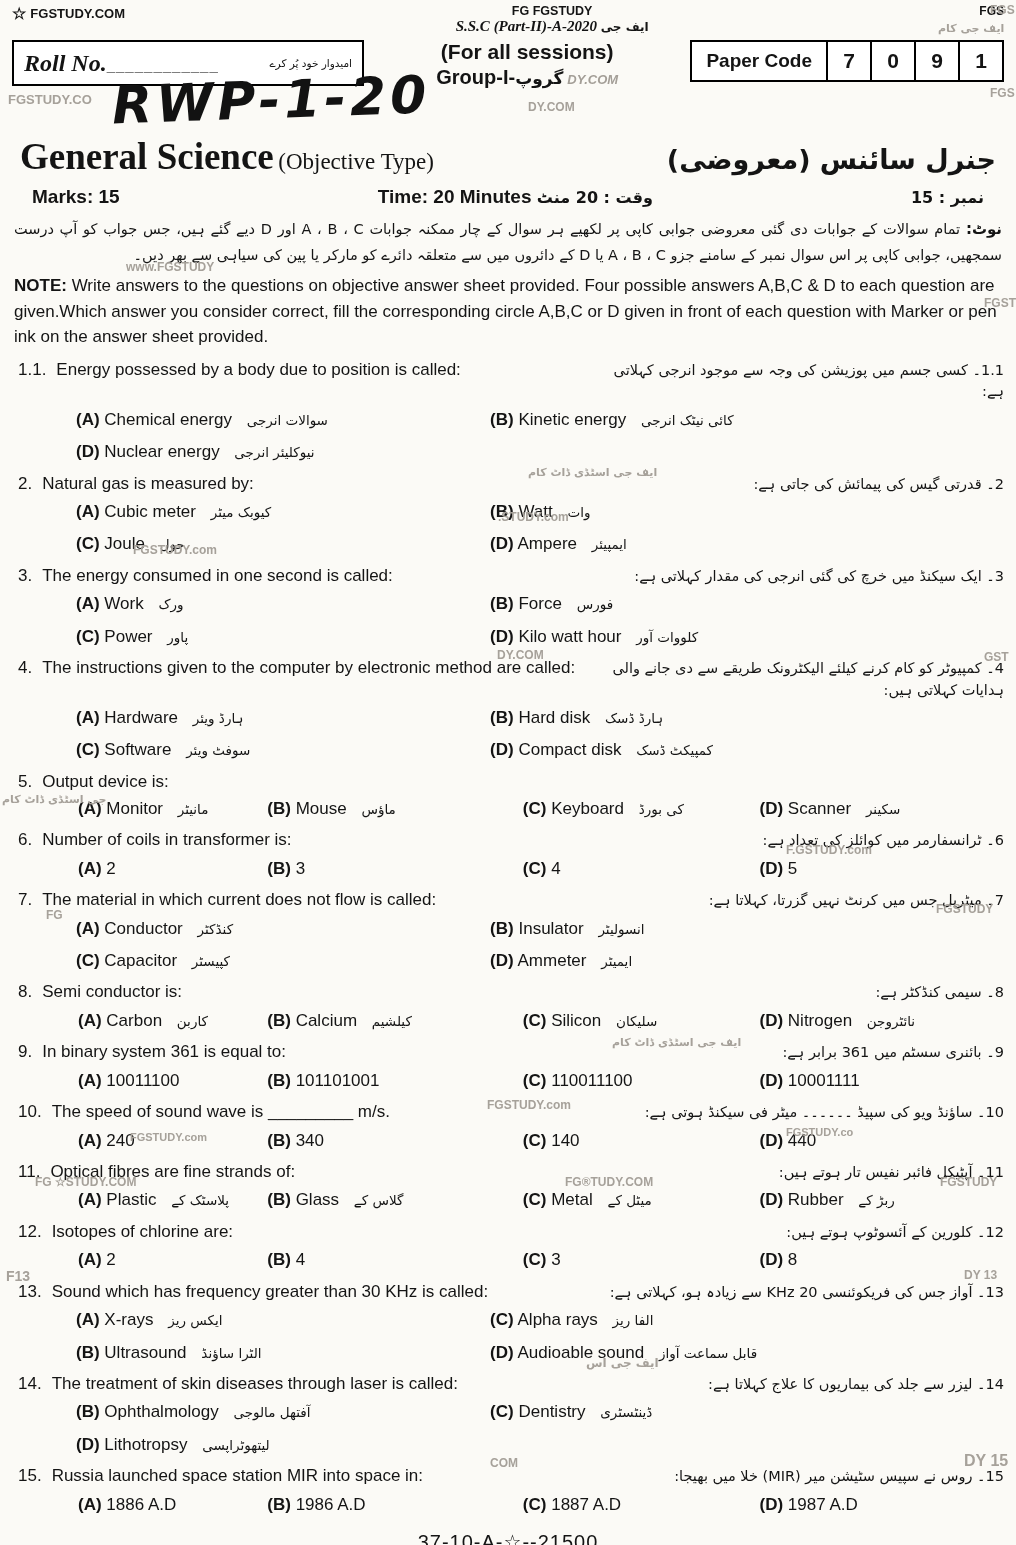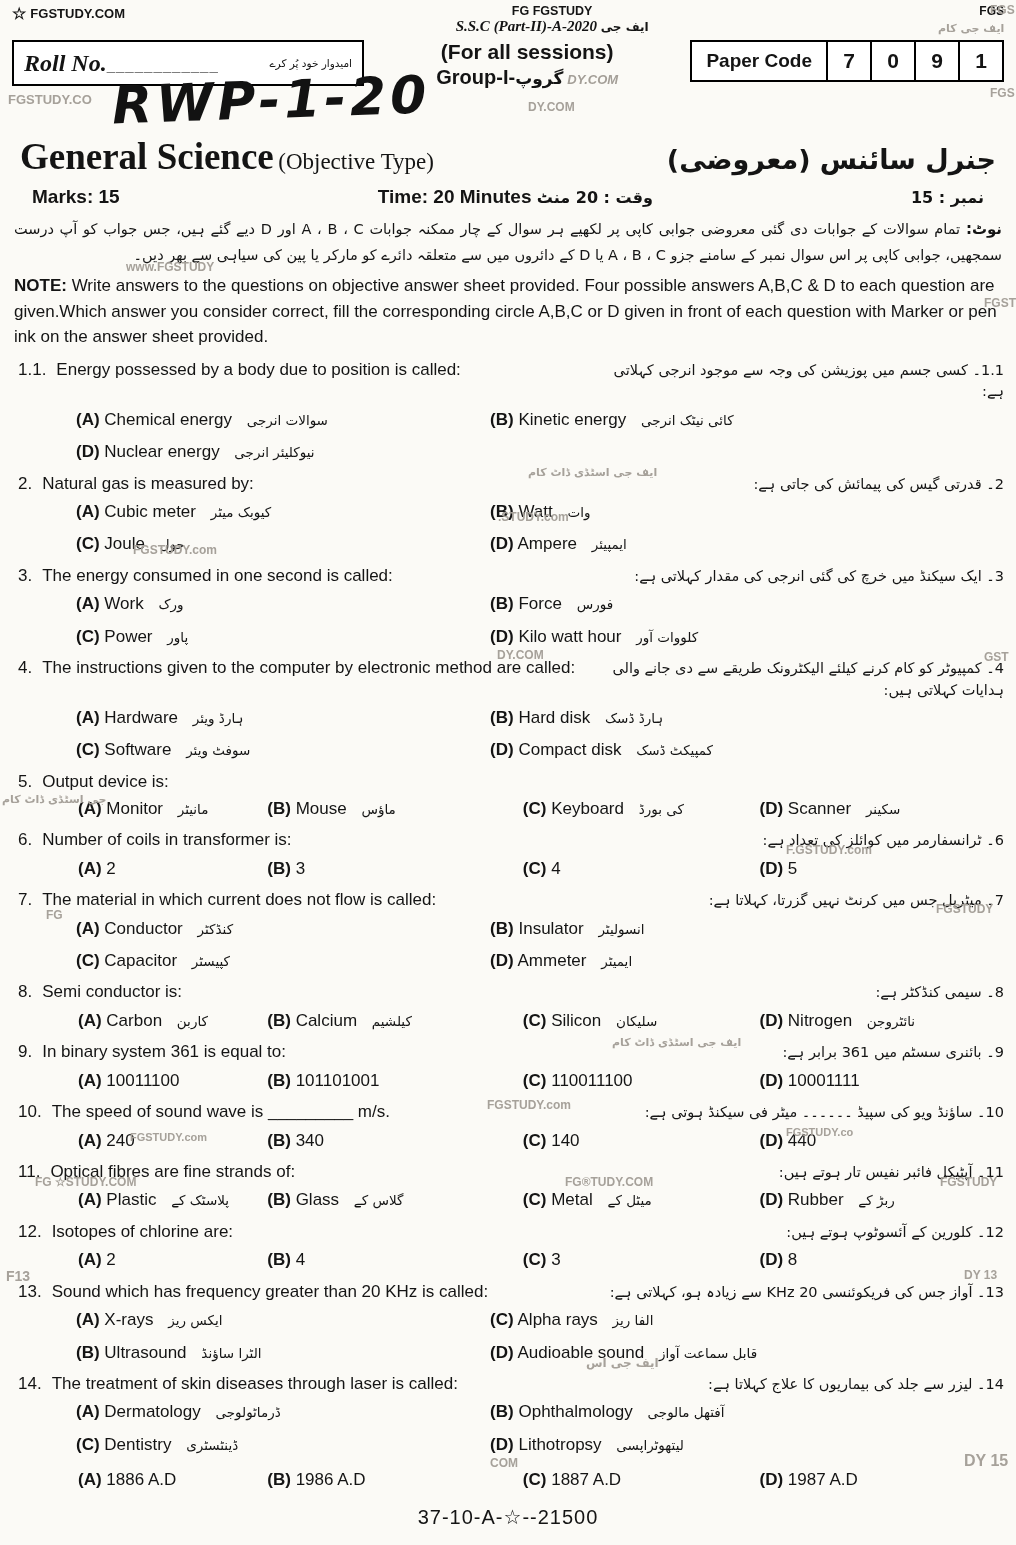--- a/index.html
+++ b/index.html
@@ -339,47 +339,53 @@
           <div class="opt"><span class="opt-letter">(A)</span> <span class="opt-text">2</span></div>
           <div class="opt"><span class="opt-letter">(B)</span> <span class="opt-text">4</span></div>
           <div class="opt"><span class="opt-letter">(C)</span> <span class="opt-text">3</span></div>
           <div class="opt"><span class="opt-letter">(D)</span> <span class="opt-text">8</span></div>
         </div>
       </div>
       <div class="question">
         <div class="q-head">
           <div class="q-en">
             <span class="q-num">13.</span>
-            <span>Sound which has frequency greater than 20 KHz is called:</span>
+            <span>Sound which has frequency greater than 30 KHz is called:</span>
           </div>
           <div class="q-ur urdu" dir="rtl"><span class="q-ur-num">13۔</span> <span>آواز جس کی فریکوئنسی KHz 20 سے زیادہ ہو، کہلاتی ہے:</span></div>
         </div>
         <div class="opts opts-two">
           <div class="opt"><span class="opt-letter">(A)</span> <span class="opt-text">X-rays</span> <span class="opt-ur urdu" dir="rtl">ایکس ریز</span></div>
           <div class="opt"><span class="opt-letter">(C)</span> <span class="opt-text">Alpha rays</span> <span class="opt-ur urdu" dir="rtl">الفا ریز</span></div>
           <div class="opt"><span class="opt-letter">(B)</span> <span class="opt-text">Ultrasound</span> <span class="opt-ur urdu" dir="rtl">الٹرا ساؤنڈ</span></div>
           <div class="opt"><span class="opt-letter">(D)</span> <span class="opt-text">Audioable sound</span> <span class="opt-ur urdu" dir="rtl">قابل سماعت آواز</span></div>
         </div>
       </div>
       <div class="question">
         <div class="q-head">
           <div class="q-en">
             <span class="q-num">14.</span>
             <span>The treatment of skin diseases through laser is called:</span>
           </div>
           <div class="q-ur urdu" dir="rtl"><span class="q-ur-num">14۔</span> <span>لیزر سے جلد کی بیماریوں کا علاج کہلاتا ہے:</span></div>
         </div>
         <div class="opts opts-two">
-          <div class="opt"><span class="opt-letter">(A)</span> <span class="opt-text">Dermatology</span> <span class="opt-ur urdu" dir="rtl">ڈرماٹولوجی</span></div>
           <div class="opt"><span class="opt-letter">(B)</span> <span class="opt-text">Ophthalmology</span> <span class="opt-ur urdu" dir="rtl">آفتھل مالوجی</span></div>
           <div class="opt"><span class="opt-letter">(C)</span> <span class="opt-text">Dentistry</span> <span class="opt-ur urdu" dir="rtl">ڈینٹسٹری</span></div>
           <div class="opt"><span class="opt-letter">(D)</span> <span class="opt-text">Lithotropsy</span> <span class="opt-ur urdu" dir="rtl">لیتھوٹراپسی</span></div>
         </div>
       </div>
       <div class="question">
+        <div class="q-head">
+          <div class="q-en">
+            <span class="q-num">15.</span>
+            <span>Russia launched space station MIR into space in:</span>
+          </div>
+          <div class="q-ur urdu" dir="rtl"><span class="q-ur-num">15۔</span> <span>روس نے سپیس سٹیشن میر (MIR) خلا میں بھیجا:</span></div>
+        </div>
         <div class="opts opts-four">
           <div class="opt"><span class="opt-letter">(A)</span> <span class="opt-text">1886 A.D</span></div>
           <div class="opt"><span class="opt-letter">(B)</span> <span class="opt-text">1986 A.D</span></div>
           <div class="opt"><span class="opt-letter">(C)</span> <span class="opt-text">1887 A.D</span></div>
           <div class="opt"><span class="opt-letter">(D)</span> <span class="opt-text">1987 A.D</span></div>
         </div>
       </div>
     </div>
 
   <div class="footer">37-10-A-☆--21500</div>

